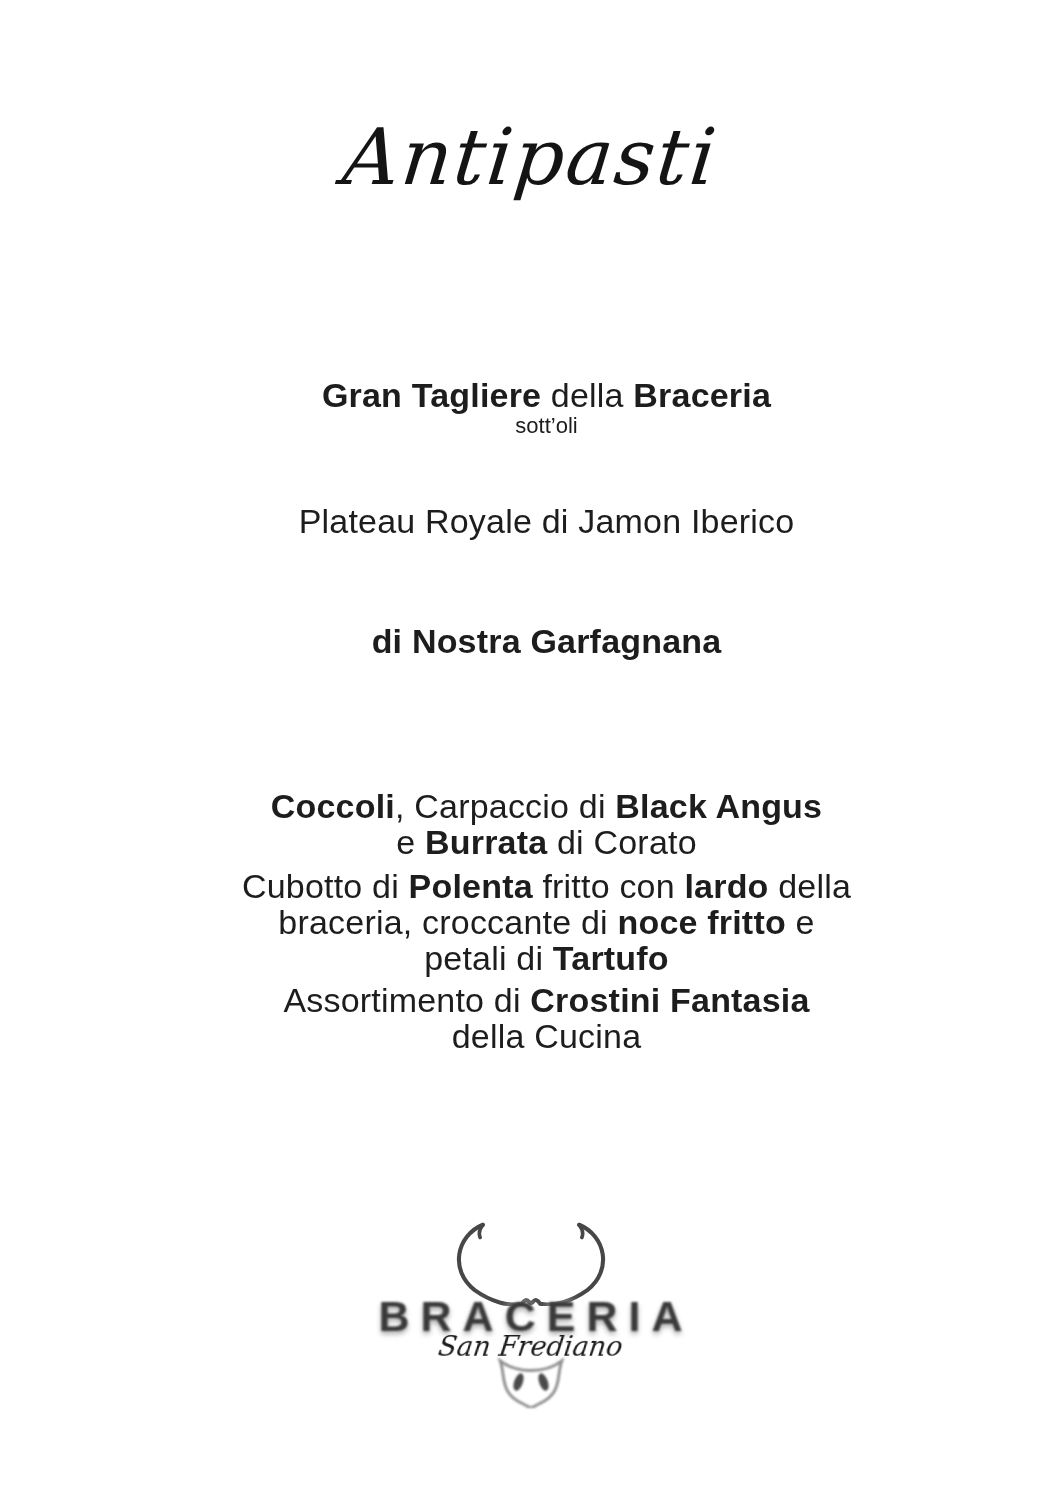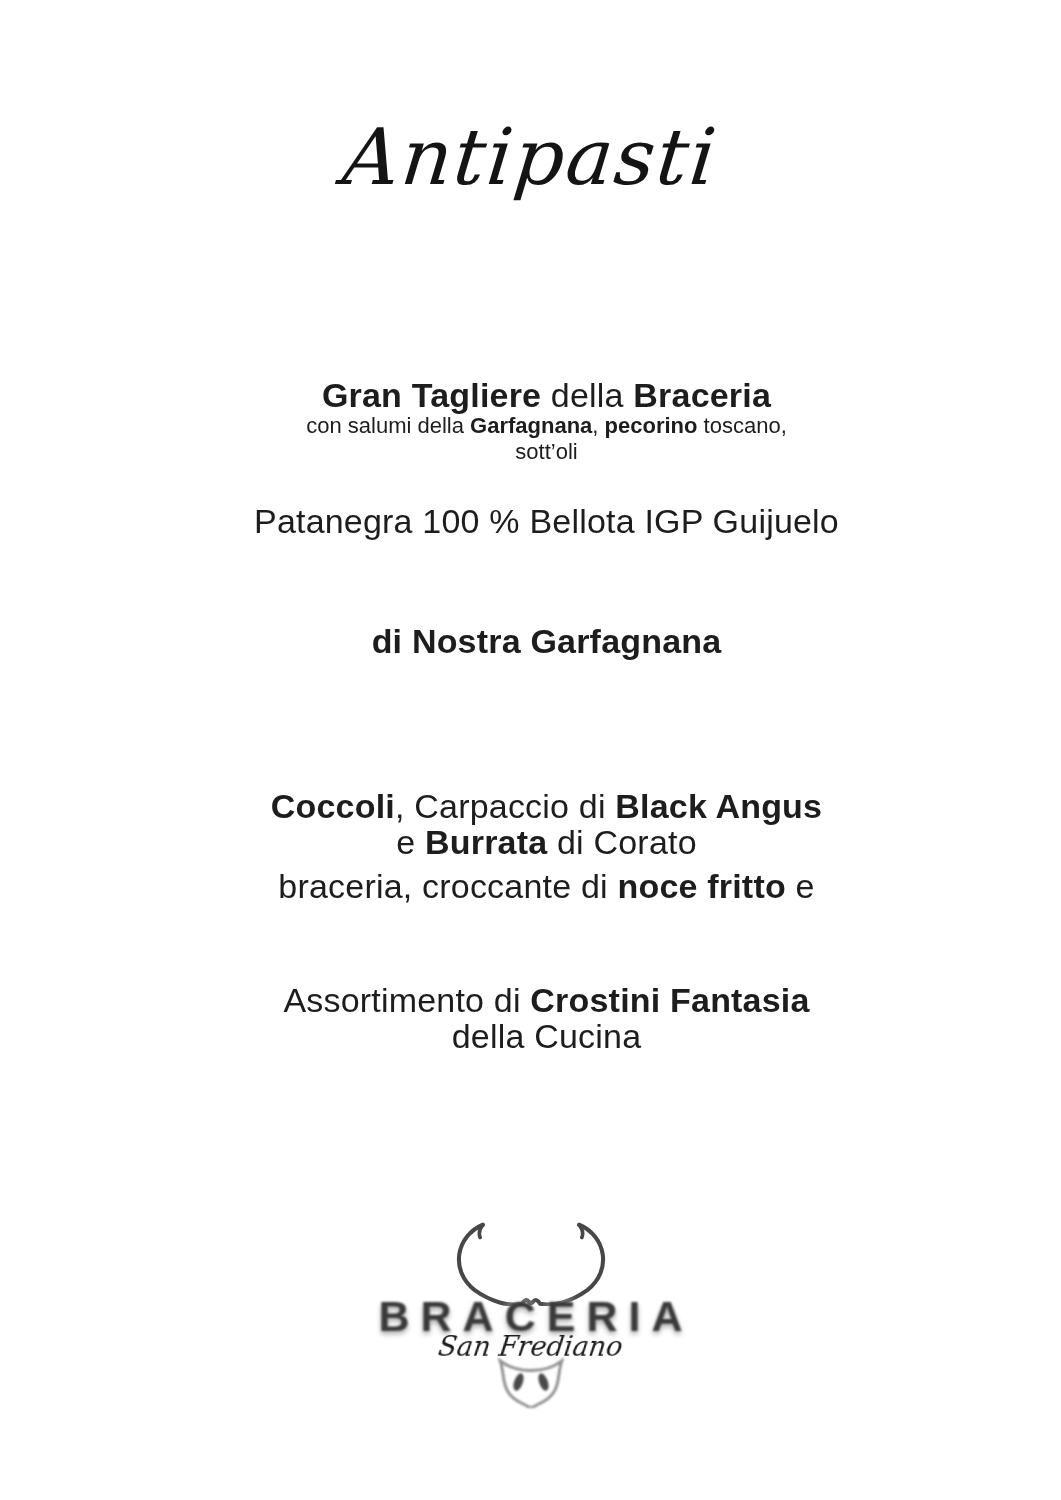--- a/index.html
+++ b/index.html
@@ -104,35 +104,36 @@
 </head>
 <body>
 
 <div class="page">
 
   <h1 class="script-title">Antipasti</h1>
 
   <div class="menu-list" id="menu-list">
       <div class="menu-item">
         <div class="line large"><span class="b">Gran Tagliere</span><span> della </span><span class="b">Braceria</span></div>
-        <div class="line small"><span>con salumi della </span><span class="b">Garfagnana</span><span>, </span><span class="b">pecorino</span><span> toscano,</span></div>
         <div class="line small"><span>sott’oli</span></div>
       </div>
       <div class="menu-item">
-        <div class="line large"><span>Patanegra 100 % Bellota IGP Guijuelo</span></div>
+        <div class="line large"><span>Plateau Royale di Jamon Iberico</span></div>
       </div>
       <div class="menu-item">
         <div class="line large"><span class="b">di Nostra Garfagnana</span></div>
       </div>
       <div class="menu-item">
         <div class="line large"><span class="b">Coccoli</span><span>, Carpaccio di </span><span class="b">Black Angus</span></div>
         <div class="line large"><span>e </span><span class="b">Burrata</span><span> di Corato</span></div>
       </div>
       <div class="menu-item">
+        <div class="line large"><span>Cubotto di </span><span class="b">Polenta</span><span> fritto con </span><span class="b">lardo</span><span> della</span></div>
         <div class="line large"><span>braceria, croccante di </span><span class="b">noce fritto</span><span> e</span></div>
+        <div class="line large"><span>petali di </span><span class="b">Tartufo</span></div>
       </div>
       <div class="menu-item">
         <div class="line large"><span>Assortimento di </span><span class="b">Crostini Fantasia</span></div>
         <div class="line large"><span>della Cucina</span></div>
       </div>
     </div>
 
   <div class="logo">
 
     <svg class="horns-icon" width="218" height="88" viewBox="0 0 240 96" fill="none" xmlns="http://www.w3.org/2000/svg">

